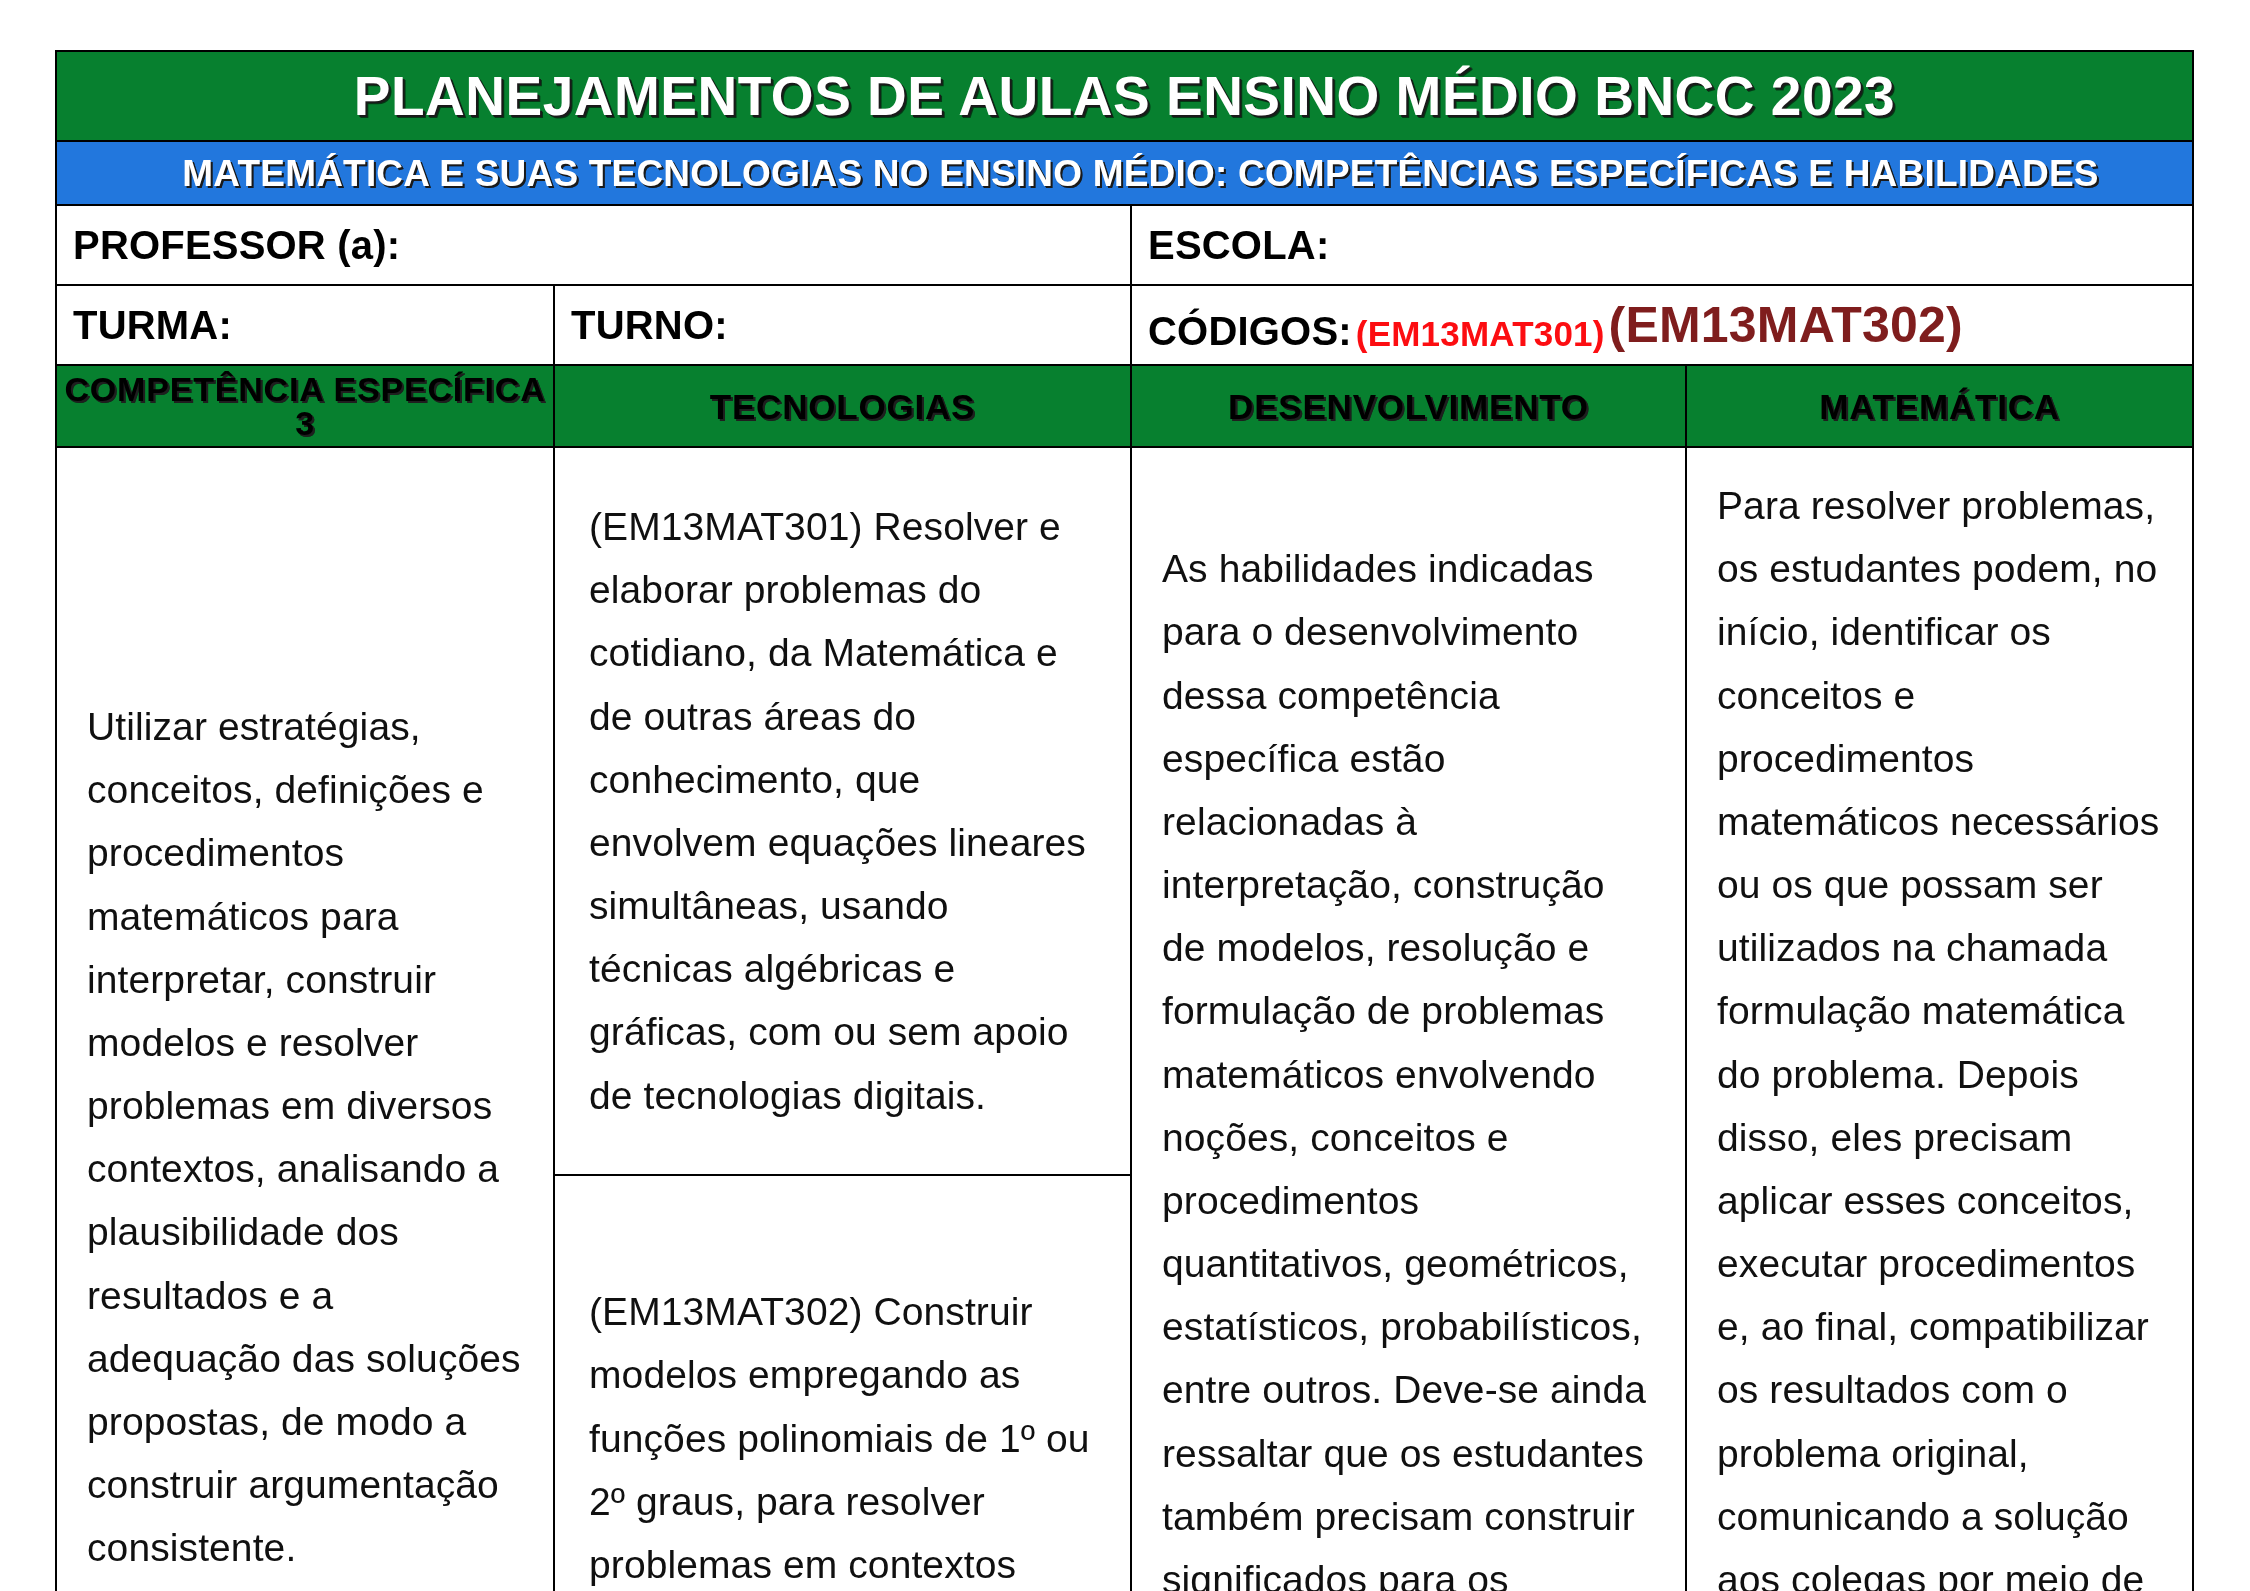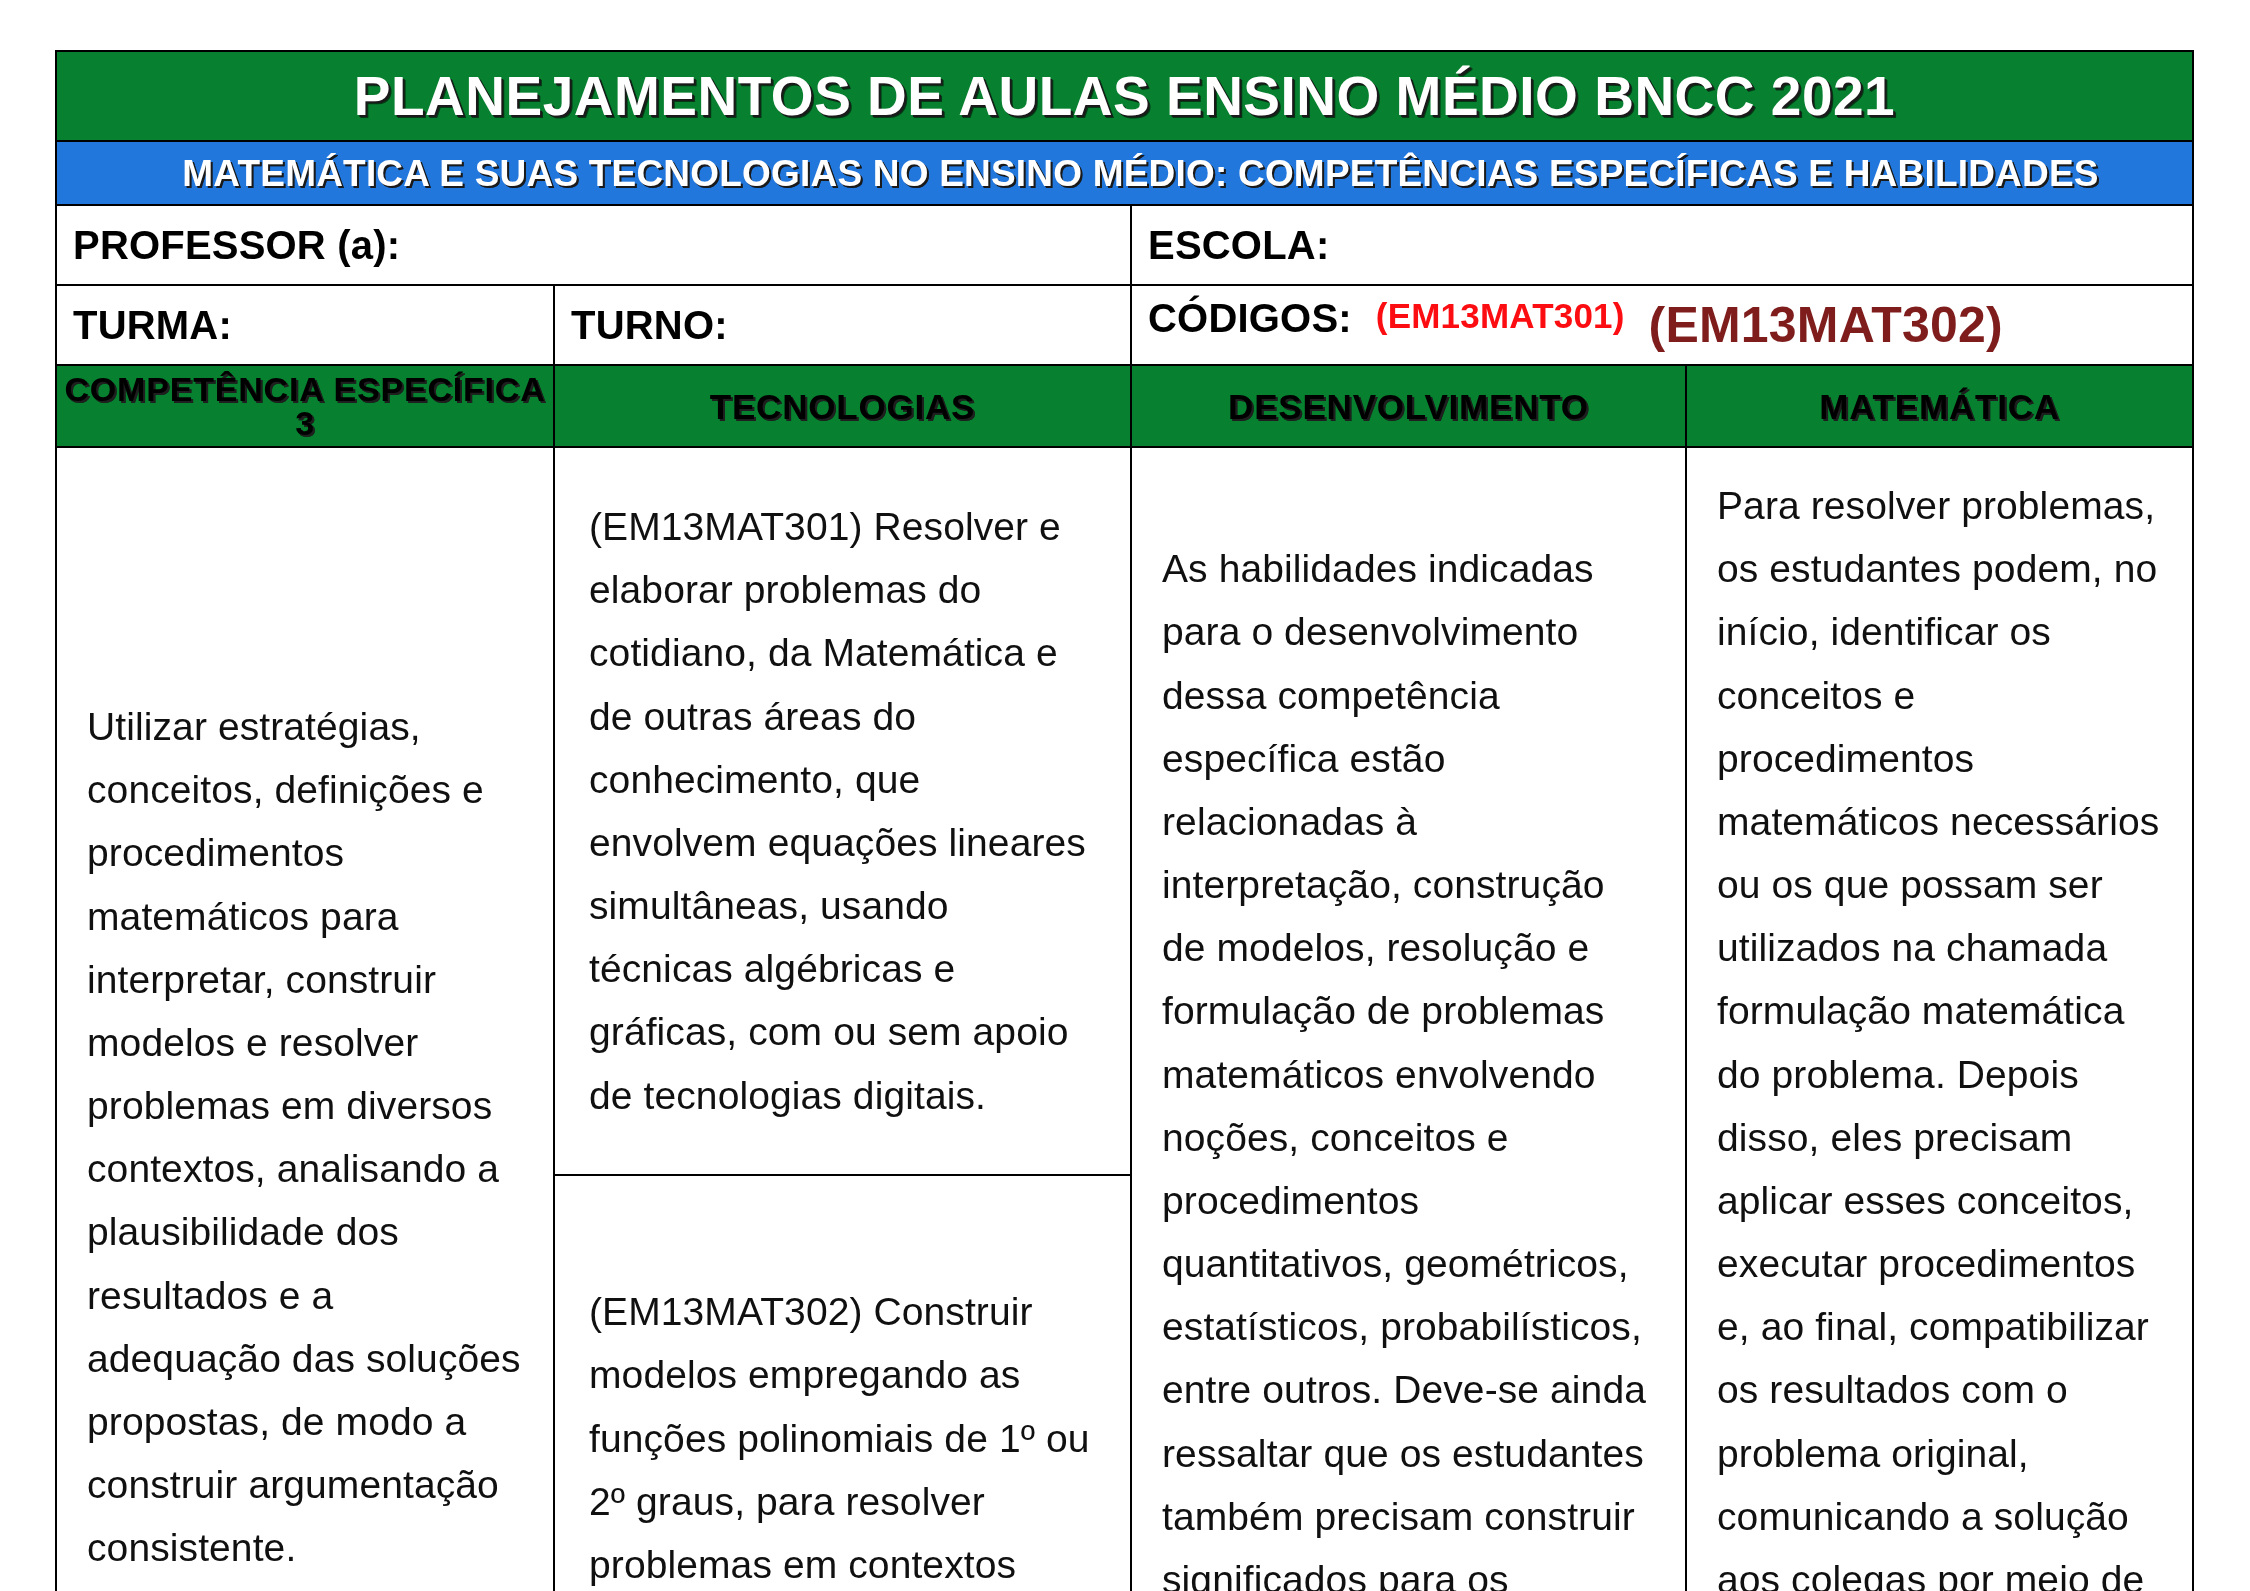--- a/index.html
+++ b/index.html
@@ -82,22 +82,22 @@
     margin-top: 20px;
   }
   .info-label {
     font-size: 40px;
     font-weight: bold;
     color: #000000;
     letter-spacing: 0.2px;
   }
   .codes-wrap {
     display: flex;
-    align-items: flex-start;
-    gap: 24px;
+    align-items: flex-end;
+    gap: 4px;
   }
   .code-red {
     font-size: 35px;
     font-weight: bold;
     color: #fc0d11;
     letter-spacing: 0.2px;
   }
   .code-blue {
     font-size: 50px;
     font-weight: bold;
@@ -152,21 +152,21 @@
     <colgroup>
       <col style="width:498px">
       <col style="width:577px">
       <col style="width:555px">
       <col style="width:507px">
     </colgroup>
     <tbody>
 
       <tr>
         <td class="banner-green" colspan="4">
-          <span class="banner-title">PLANEJAMENTOS DE AULAS ENSINO MÉDIO BNCC 2021</span>
+          <span class="banner-title">PLANEJAMENTOS DE AULAS ENSINO MÉDIO BNCC 2023</span>
         </td>
       </tr>
 
       <tr>
         <td class="banner-blue" colspan="4">
           <span class="banner-sub">MATEMÁTICA E SUAS TECNOLOGIAS NO ENSINO MÉDIO: COMPETÊNCIAS ESPECÍFICAS E HABILIDADES</span>
         </td>
       </tr>
 
       <tr>

